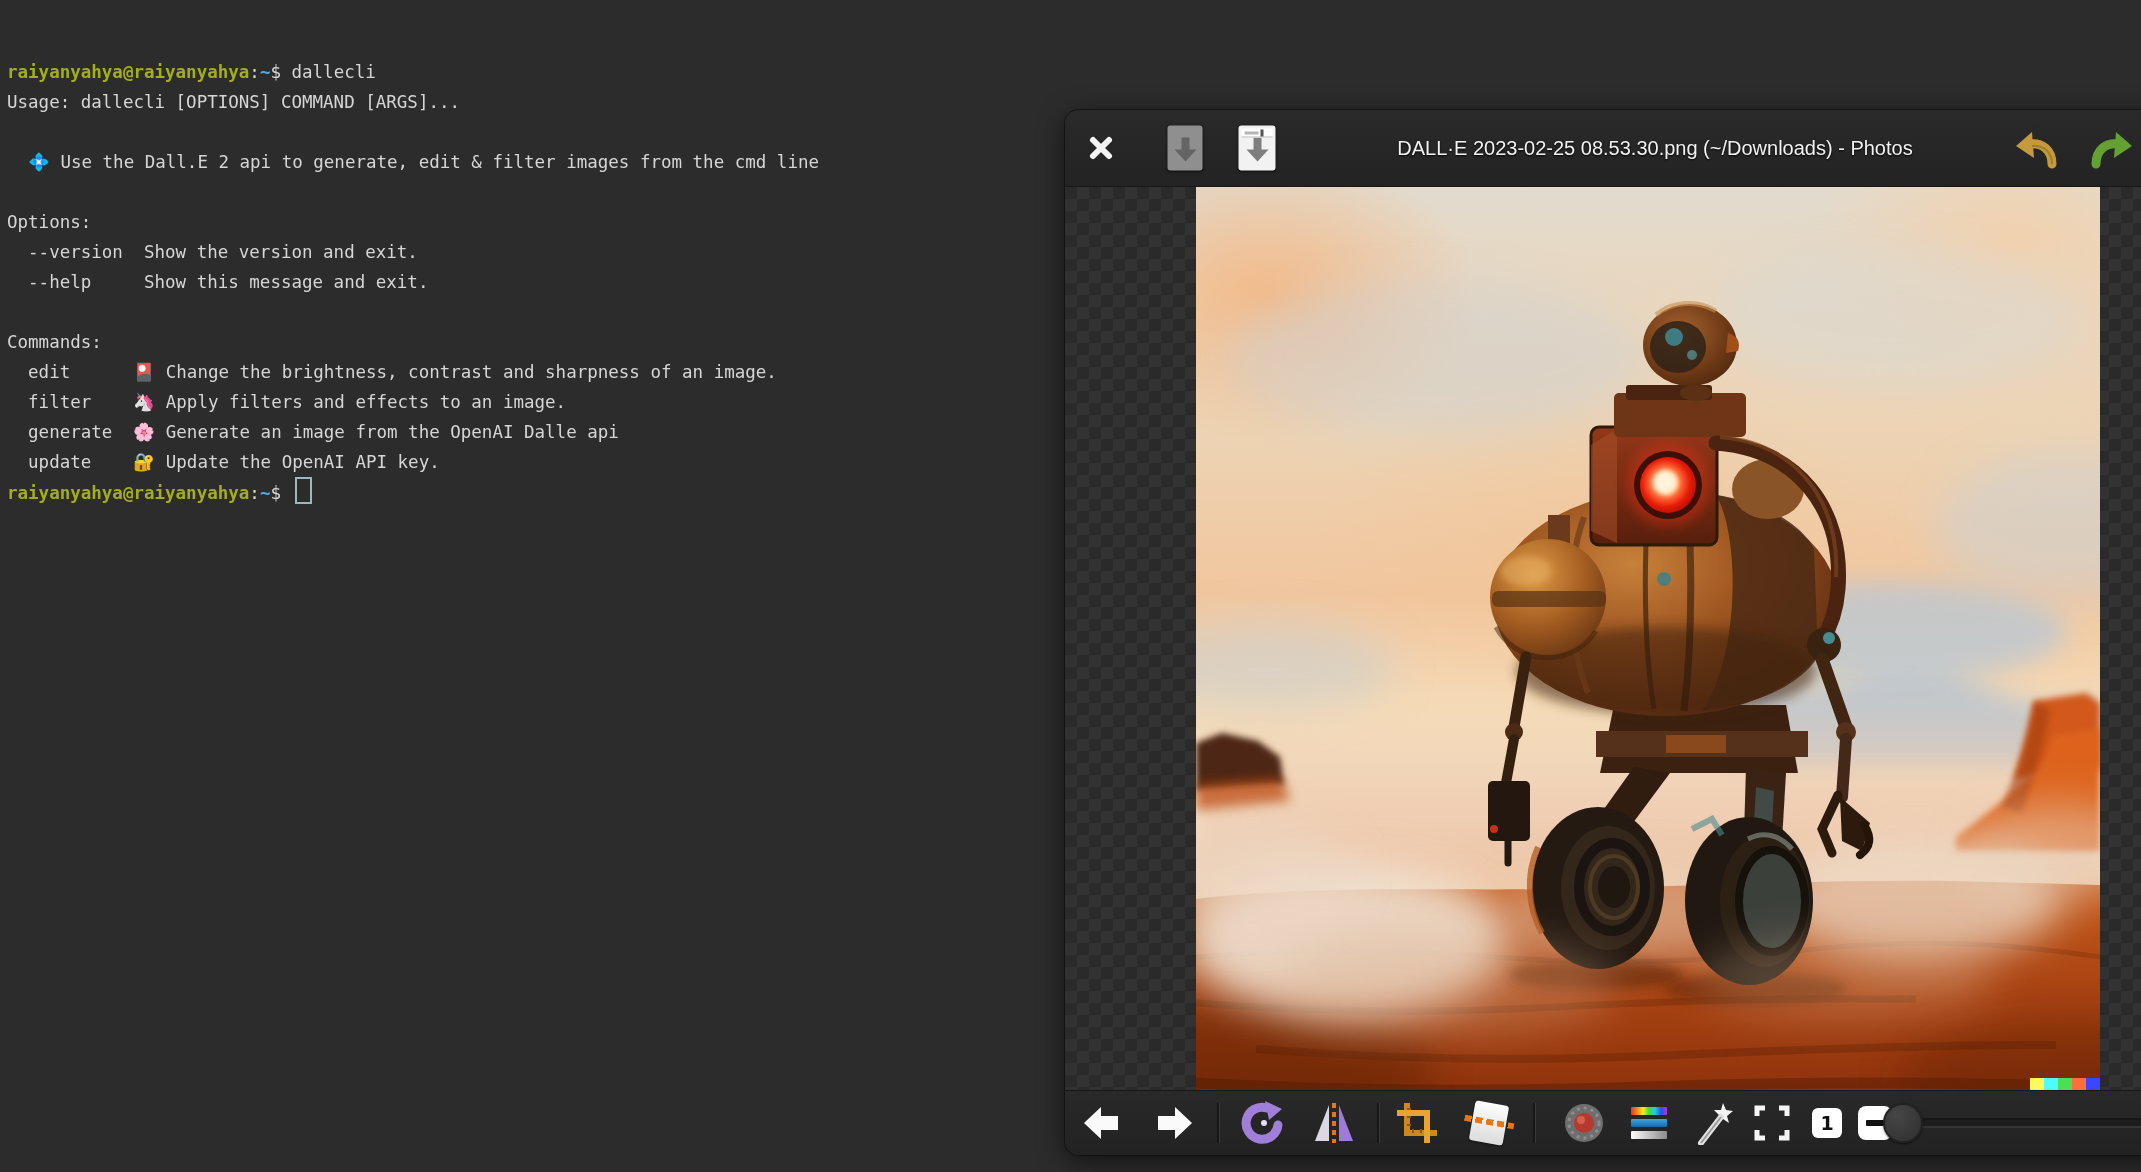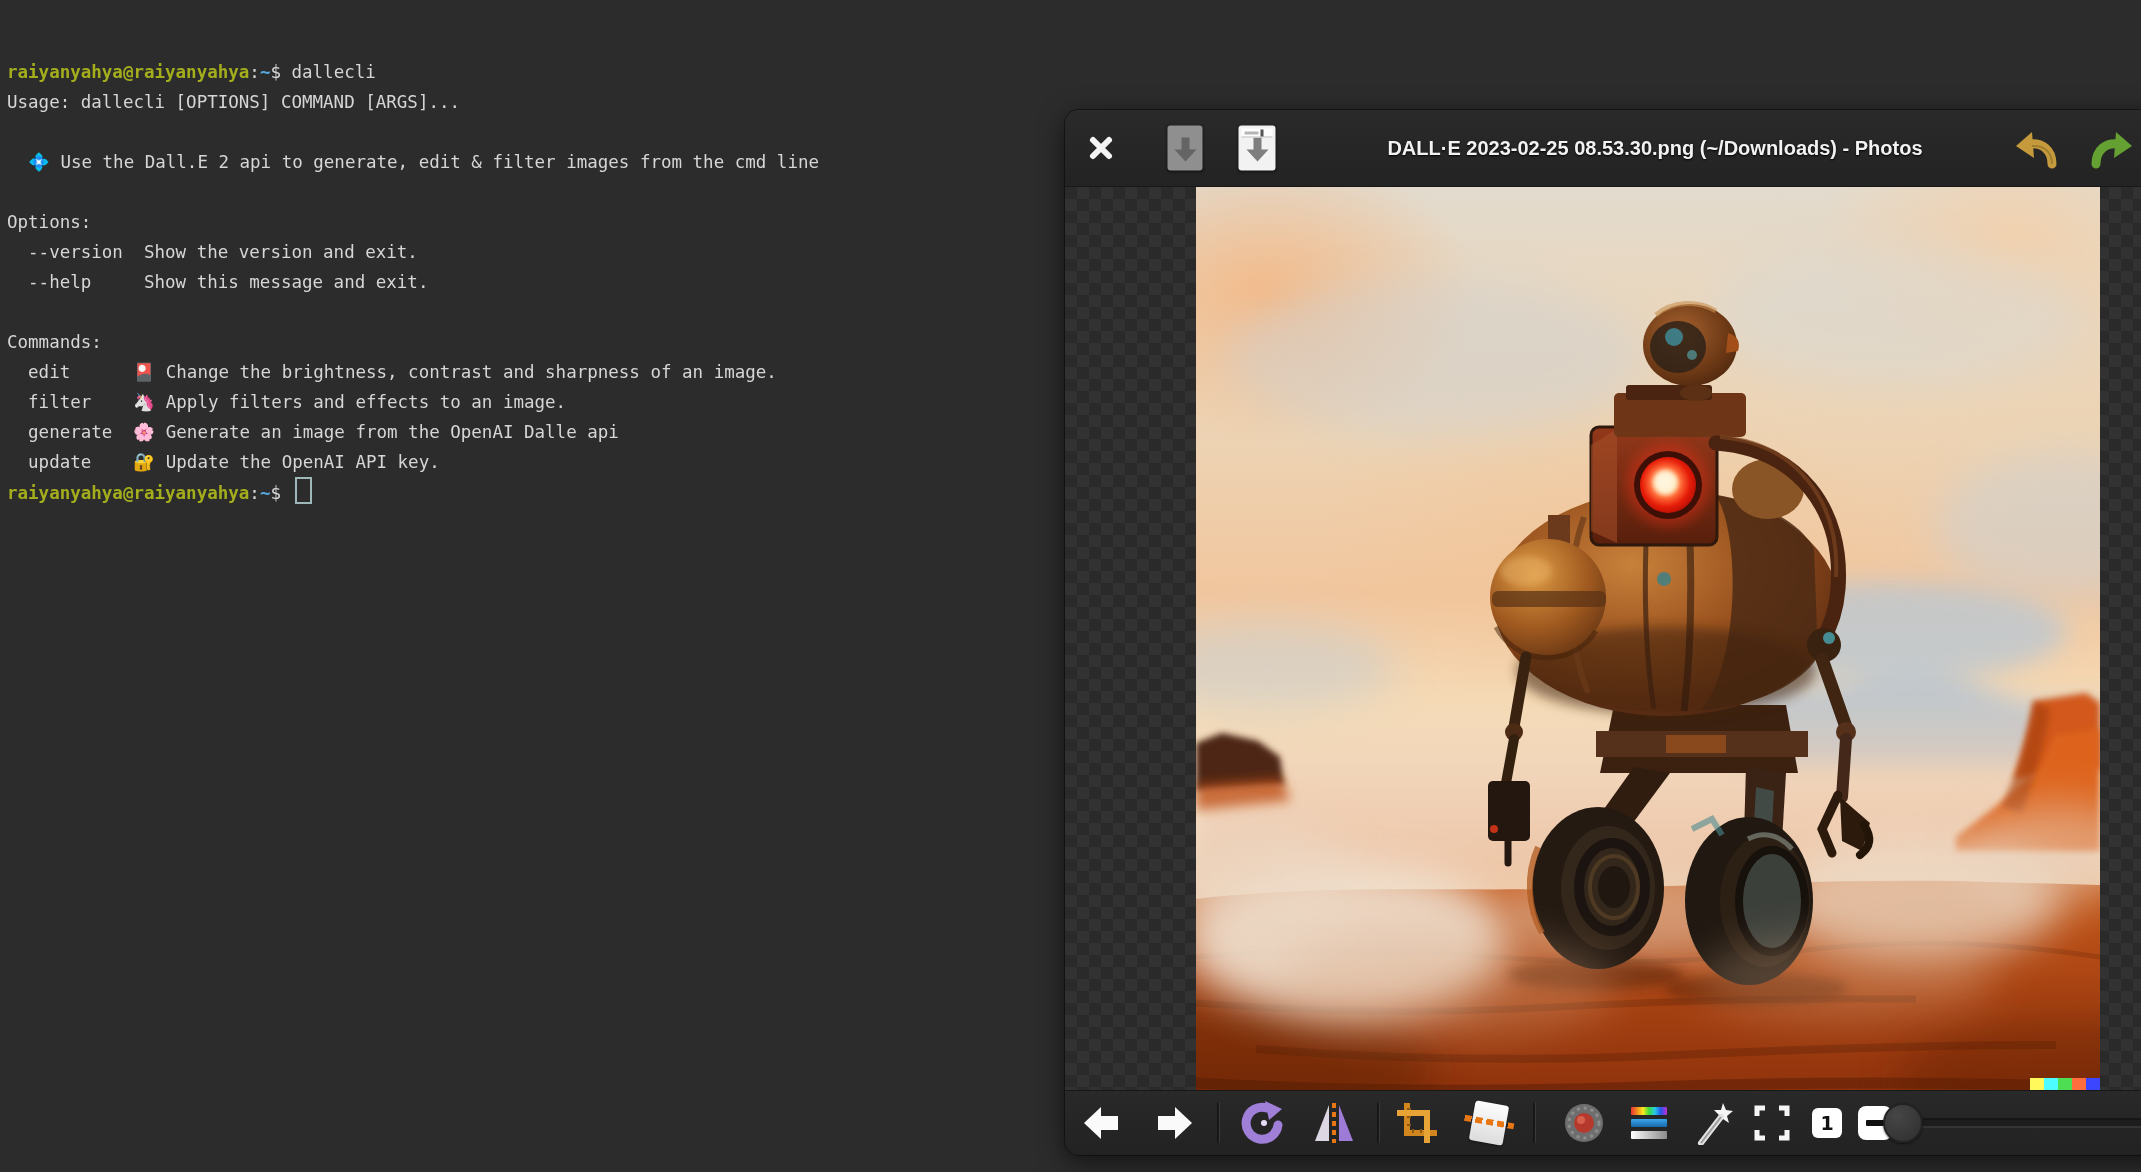--- a/index.html
+++ b/index.html
@@ -30,21 +30,21 @@
     box-shadow:0 6px 26px rgba(0,0,0,.6), 0 0 0 1px #1a1a1a;
     overflow:hidden;
   }
   .titlebar{
     position:relative;height:76px;background:linear-gradient(#2a2a2a,#232323);
     border-bottom:1px solid #181818;
   }
   .tb-item{position:absolute;top:50%;transform:translate(-50%,-50%);}
   .win-title{
     position:absolute;left:590px;top:50%;transform:translate(-50%,-50%);
-    color:#f2f2f2;font-weight:bold;font-size:20px;white-space:nowrap;
+    color:#f2f2f2;font-weight:normal;font-size:20px;white-space:nowrap;
     text-shadow:0 1px 2px #000;
   }
   .iconbtn{display:flex;align-items:center;justify-content:center;cursor:default;}
   
   .save-gray{width:35px;height:45px;background:#8f8f8f;border-radius:3px;
     display:flex;align-items:center;justify-content:center;box-shadow:0 1px 3px rgba(0,0,0,.5);}
   .save-white{width:37px;height:45px;background:#f2f2f2;border-radius:3px;position:relative;
     display:flex;align-items:center;justify-content:center;box-shadow:0 1px 3px rgba(0,0,0,.5);}
   .save-white .striptop{position:absolute;top:3px;left:3px;right:3px;height:8px;background:#fdfdfd;
     border-bottom:1px solid #bbb;}

